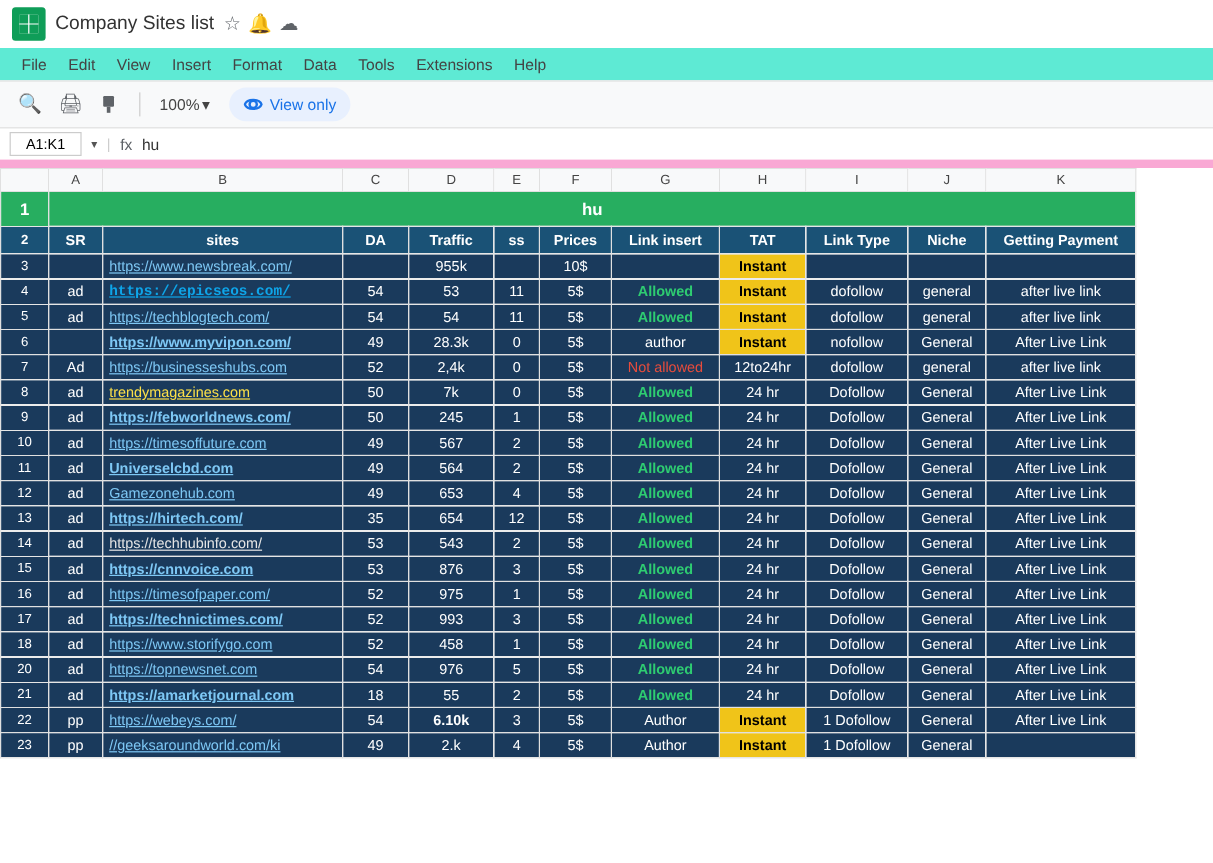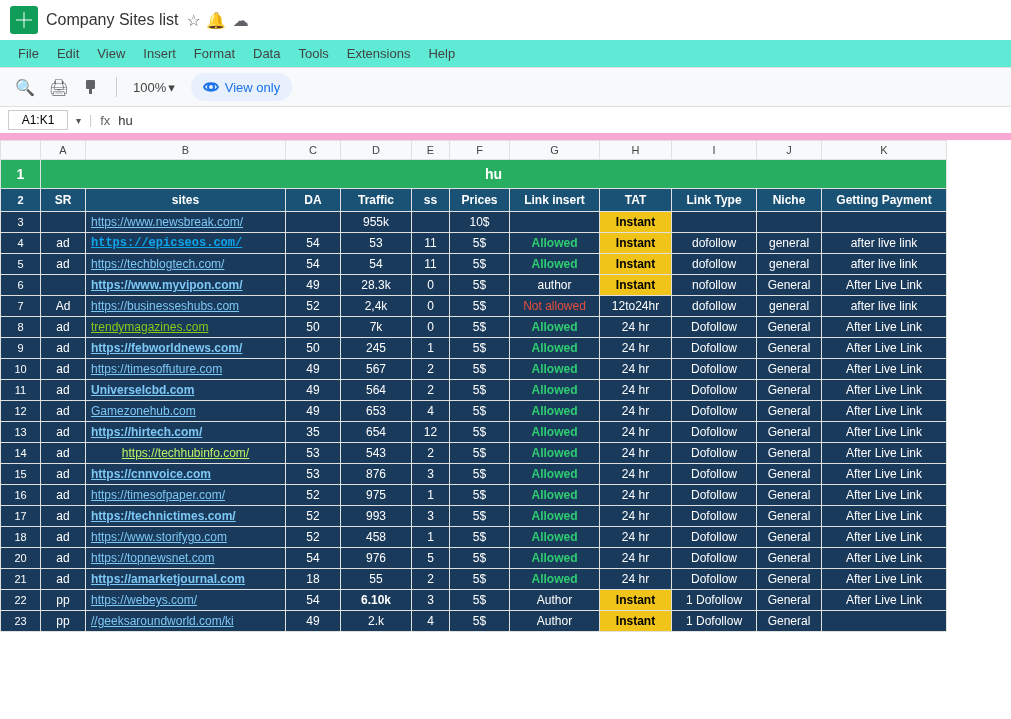--- a/index.html
+++ b/index.html
@@ -340,21 +340,21 @@
     <td style="padding:3px 5px;">5$</td>
     <td style="padding:3px 5px;color:#e74c3c;">Not allowed</td>
     <td style="padding:3px 5px;color:white;">12to24hr</td>
     <td style="padding:3px 5px;">dofollow</td>
     <td style="padding:3px 5px;">general</td>
     <td style="padding:3px 5px;">after live link</td>
   </tr>
         <tr class="data-row">
     <td class="row-header">8</td>
     <td style="padding:3px 5px;">ad</td>
-    <td style="text-decoration:underline;color:#84cc16;text-align:left;padding:3px 5px;">trendymagazines.com</td>
+    <td style="text-decoration:underline;color:#fde047;text-align:left;padding:3px 5px;">trendymagazines.com</td>
     <td style="padding:3px 5px;">50</td>
     <td style="padding:3px 5px;">7k</td>
     <td style="padding:3px 5px;">0</td>
     <td style="padding:3px 5px;">5$</td>
     <td style="padding:3px 5px;color:#2ecc71;font-weight:bold;">Allowed</td>
     <td style="padding:3px 5px;color:white;">24 hr</td>
     <td style="padding:3px 5px;">Dofollow</td>
     <td style="padding:3px 5px;">General</td>
     <td style="padding:3px 5px;">After Live Link</td>
   </tr>
@@ -424,21 +424,21 @@
     <td style="padding:3px 5px;">5$</td>
     <td style="padding:3px 5px;color:#2ecc71;font-weight:bold;">Allowed</td>
     <td style="padding:3px 5px;color:white;">24 hr</td>
     <td style="padding:3px 5px;">Dofollow</td>
     <td style="padding:3px 5px;">General</td>
     <td style="padding:3px 5px;">After Live Link</td>
   </tr>
         <tr class="data-row">
     <td class="row-header">14</td>
     <td style="padding:3px 5px;">ad</td>
-    <td style="text-decoration:underline;color:#bef264;text-align:center;padding:3px 5px;">https://techhubinfo.com/</td>
+    <td style="text-decoration:underline;color:#e5e5e5;text-align:left;padding:3px 5px;">https://techhubinfo.com/</td>
     <td style="padding:3px 5px;">53</td>
     <td style="padding:3px 5px;">543</td>
     <td style="padding:3px 5px;">2</td>
     <td style="padding:3px 5px;">5$</td>
     <td style="padding:3px 5px;color:#2ecc71;font-weight:bold;">Allowed</td>
     <td style="padding:3px 5px;color:white;">24 hr</td>
     <td style="padding:3px 5px;">Dofollow</td>
     <td style="padding:3px 5px;">General</td>
     <td style="padding:3px 5px;">After Live Link</td>
   </tr>

